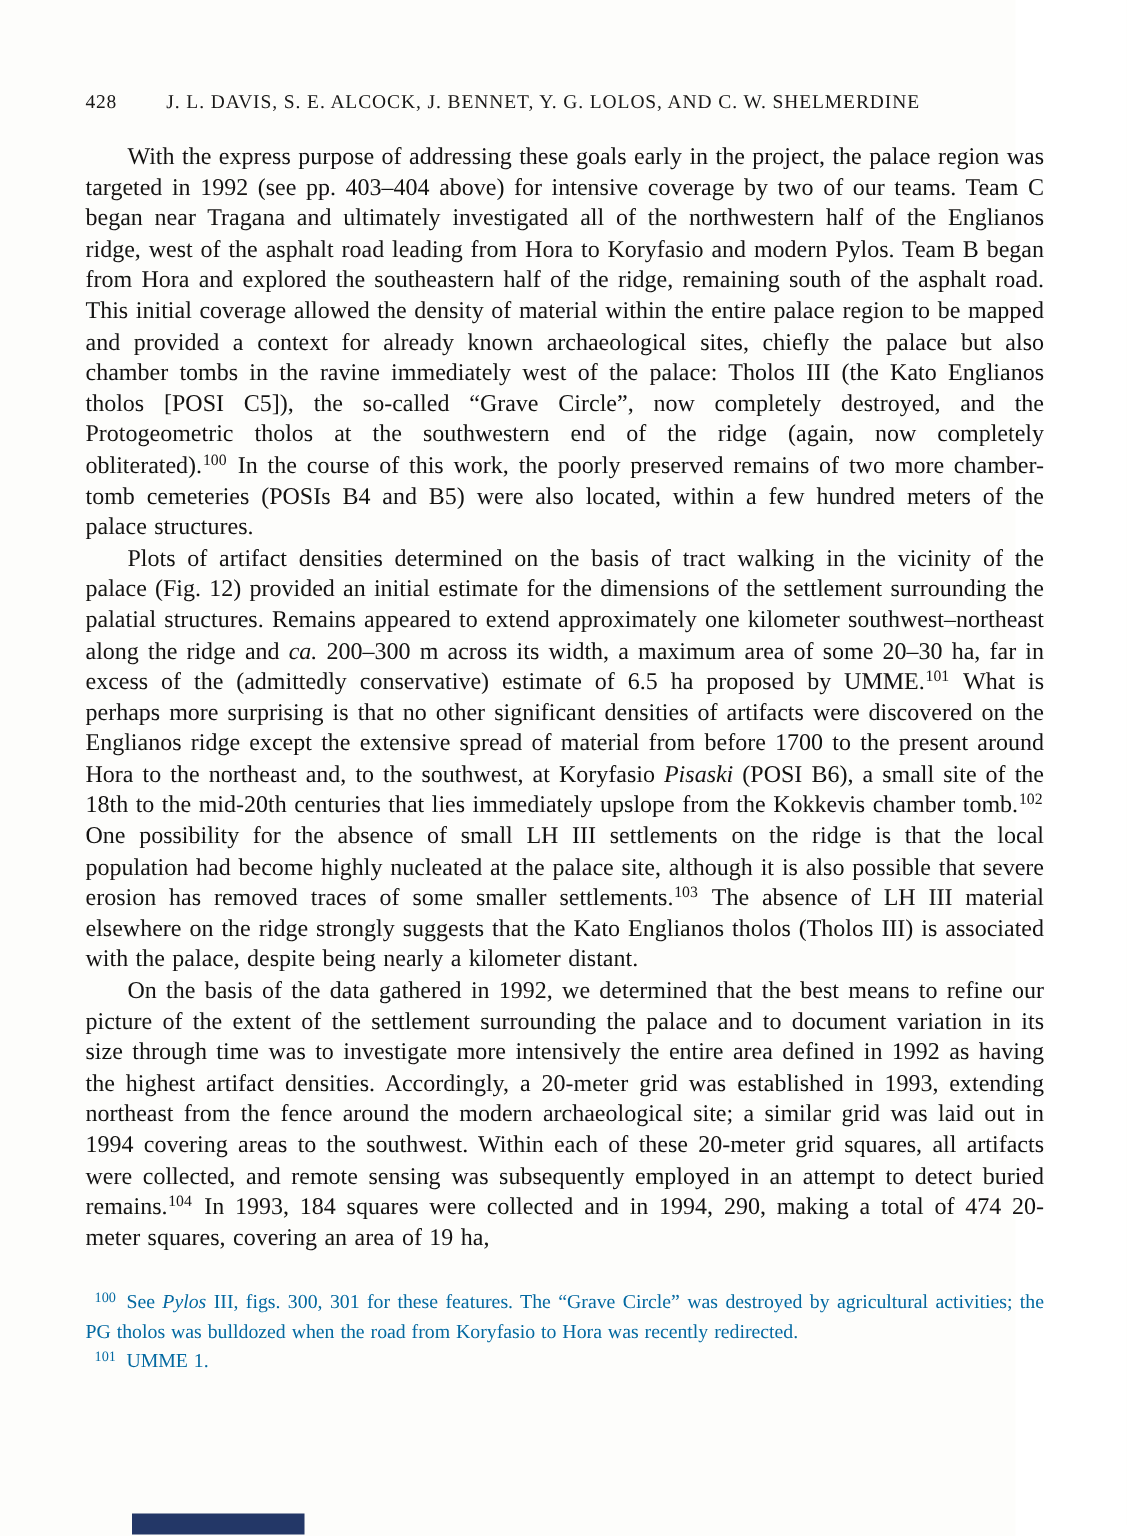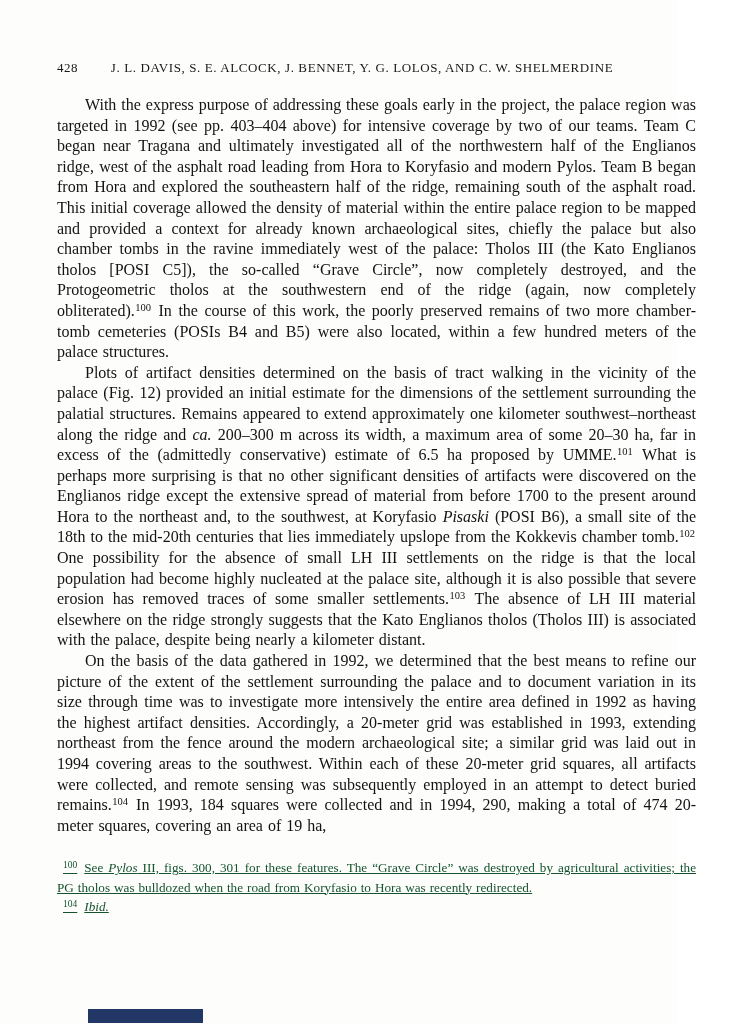--- a/index.html
+++ b/index.html
@@ -57,22 +57,21 @@
   }
   .footnotes {
     position: absolute;
     top: 858px;
     left: 57px;
     width: 639px;
     font-size: 13.2px;
     line-height: 19.6px;
     text-align: justify;
     word-spacing: 0.05em;
-    color: #14532d;
-    text-decoration: underline;
+    color: #0369a1;
   }
   .footnotes p {
     margin: 0;
     text-indent: 6px;
   }
   .fn-marker {
     font-size: 9.5px;
     line-height: 0;
     position: relative;
     top: -4px;
@@ -98,18 +97,18 @@
   </header>
 
   <main class="article-body" id="body-container">
       <p><span>With the express purpose of addressing these goals early in the project, the palace region was targeted in 1992 (see pp. 403–404 above) for intensive coverage by two of our teams. Team C began near Tragana and ultimately investigated all of the northwestern half of the Englianos ridge, west of the asphalt road leading from Hora to Koryfasio and modern Pylos. Team B began from Hora and explored the southeastern half of the ridge, remaining south of the asphalt road. This initial coverage allowed the density of material within the entire palace region to be mapped and provided a context for already known archaeological sites, chiefly the palace but also chamber tombs in the ravine immediately west of the palace: Tholos III (the Kato Englianos tholos [POSI C5]), the so-called “Grave Circle”, now completely destroyed, and the Protogeometric tholos at the southwestern end of the ridge (again, now completely obliterated).</span><span class="sup">100</span><span> In the course of this work, the poorly preserved remains of two more chamber-tomb cemeteries (POSIs B4 and B5) were also located, within a few hundred meters of the palace structures.</span></p>
       <p><span>Plots of artifact densities determined on the basis of tract walking in the vicinity of the palace (Fig. 12) provided an initial estimate for the dimensions of the settlement surrounding the palatial structures. Remains appeared to extend approximately one kilometer southwest–northeast along the ridge and </span><i>ca.</i><span> 200–300 m across its width, a maximum area of some 20–30 ha, far in excess of the (admittedly conservative) estimate of 6.5 ha proposed by UMME.</span><span class="sup">101</span><span> What is perhaps more surprising is that no other significant densities of artifacts were discovered on the Englianos ridge except the extensive spread of material from before 1700 to the present around Hora to the northeast and, to the southwest, at Koryfasio </span><i>Pisaski</i><span> (POSI B6), a small site of the 18th to the mid-20th centuries that lies immediately upslope from the Kokkevis chamber tomb.</span><span class="sup">102</span><span> One possibility for the absence of small LH III settlements on the ridge is that the local population had become highly nucleated at the palace site, although it is also possible that severe erosion has removed traces of some smaller settlements.</span><span class="sup">103</span><span> The absence of LH III material elsewhere on the ridge strongly suggests that the Kato Englianos tholos (Tholos III) is associated with the palace, despite being nearly a kilometer distant.</span></p>
       <p><span>On the basis of the data gathered in 1992, we determined that the best means to refine our picture of the extent of the settlement surrounding the palace and to document variation in its size through time was to investigate more intensively the entire area defined in 1992 as having the highest artifact densities. Accordingly, a 20-meter grid was established in 1993, extending northeast from the fence around the modern archaeological site; a similar grid was laid out in 1994 covering areas to the southwest. Within each of these 20-meter grid squares, all artifacts were collected, and remote sensing was subsequently employed in an attempt to detect buried remains.</span><span class="sup">104</span><span> In 1993, 184 squares were collected and in 1994, 290, making a total of 474 20-meter squares, covering an area of 19 ha,</span></p>
     </main>
 
   <section class="footnotes" id="footnotes-container">
       <p><span class="fn-marker">100</span><span>See </span><i>Pylos</i><span> III, figs. 300, 301 for these features. The “Grave Circle” was destroyed by agricultural activities; the PG tholos was bulldozed when the road from Koryfasio to Hora was recently redirected.</span></p>
-      <p><span class="fn-marker">104</span><i>Ibid.</i></p>
+      <p><span class="fn-marker">101</span><span>UMME 1.</span></p>
     </section>
 
   <div class="bottom-bar" style="background: rgb(35, 55, 103);"></div>
 
 </div>
 
 </body></html>

